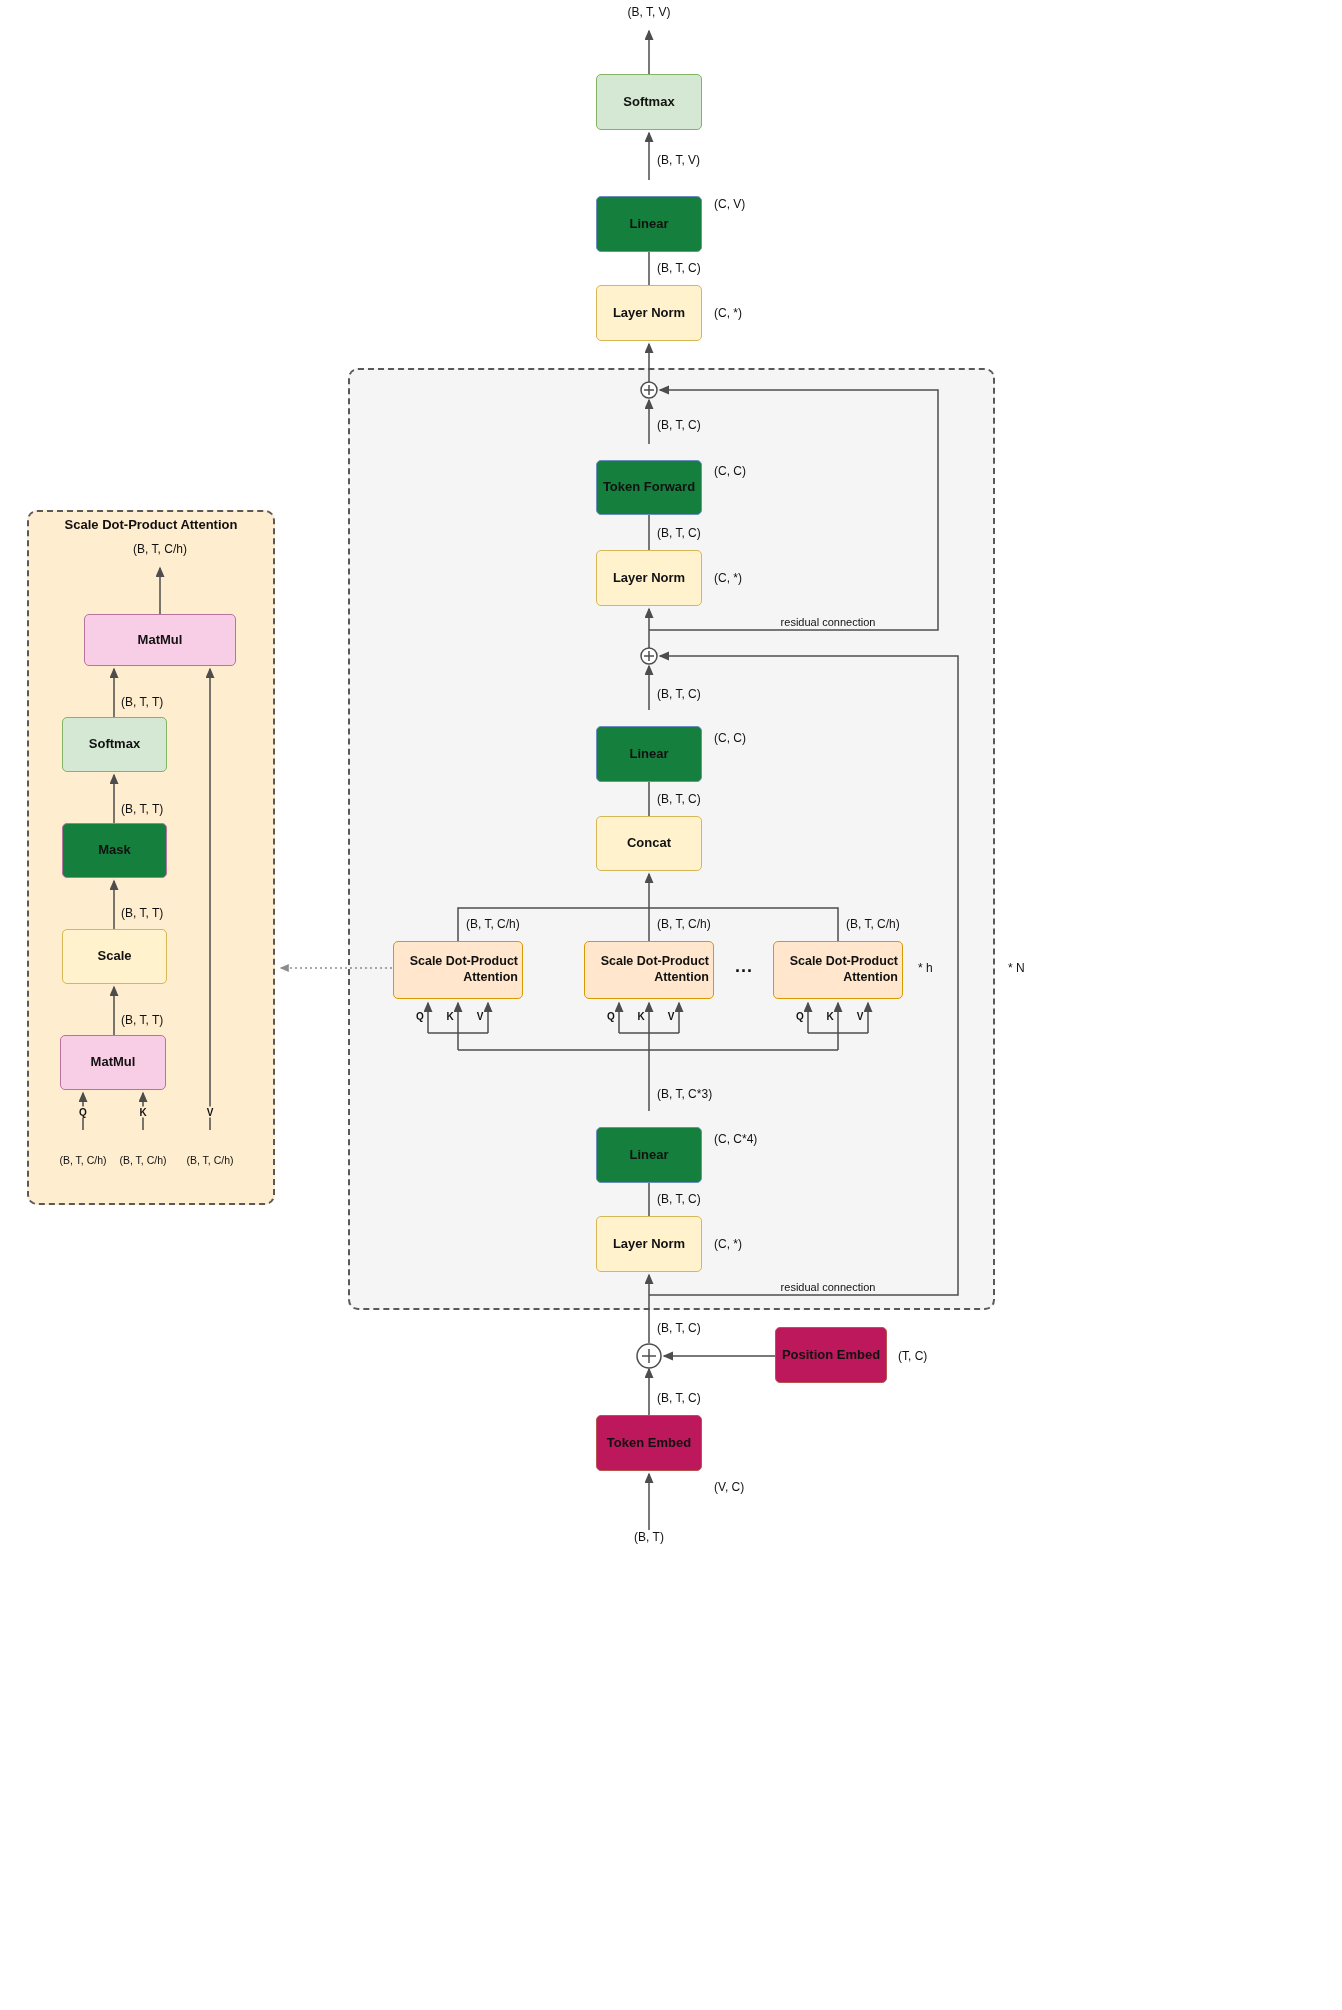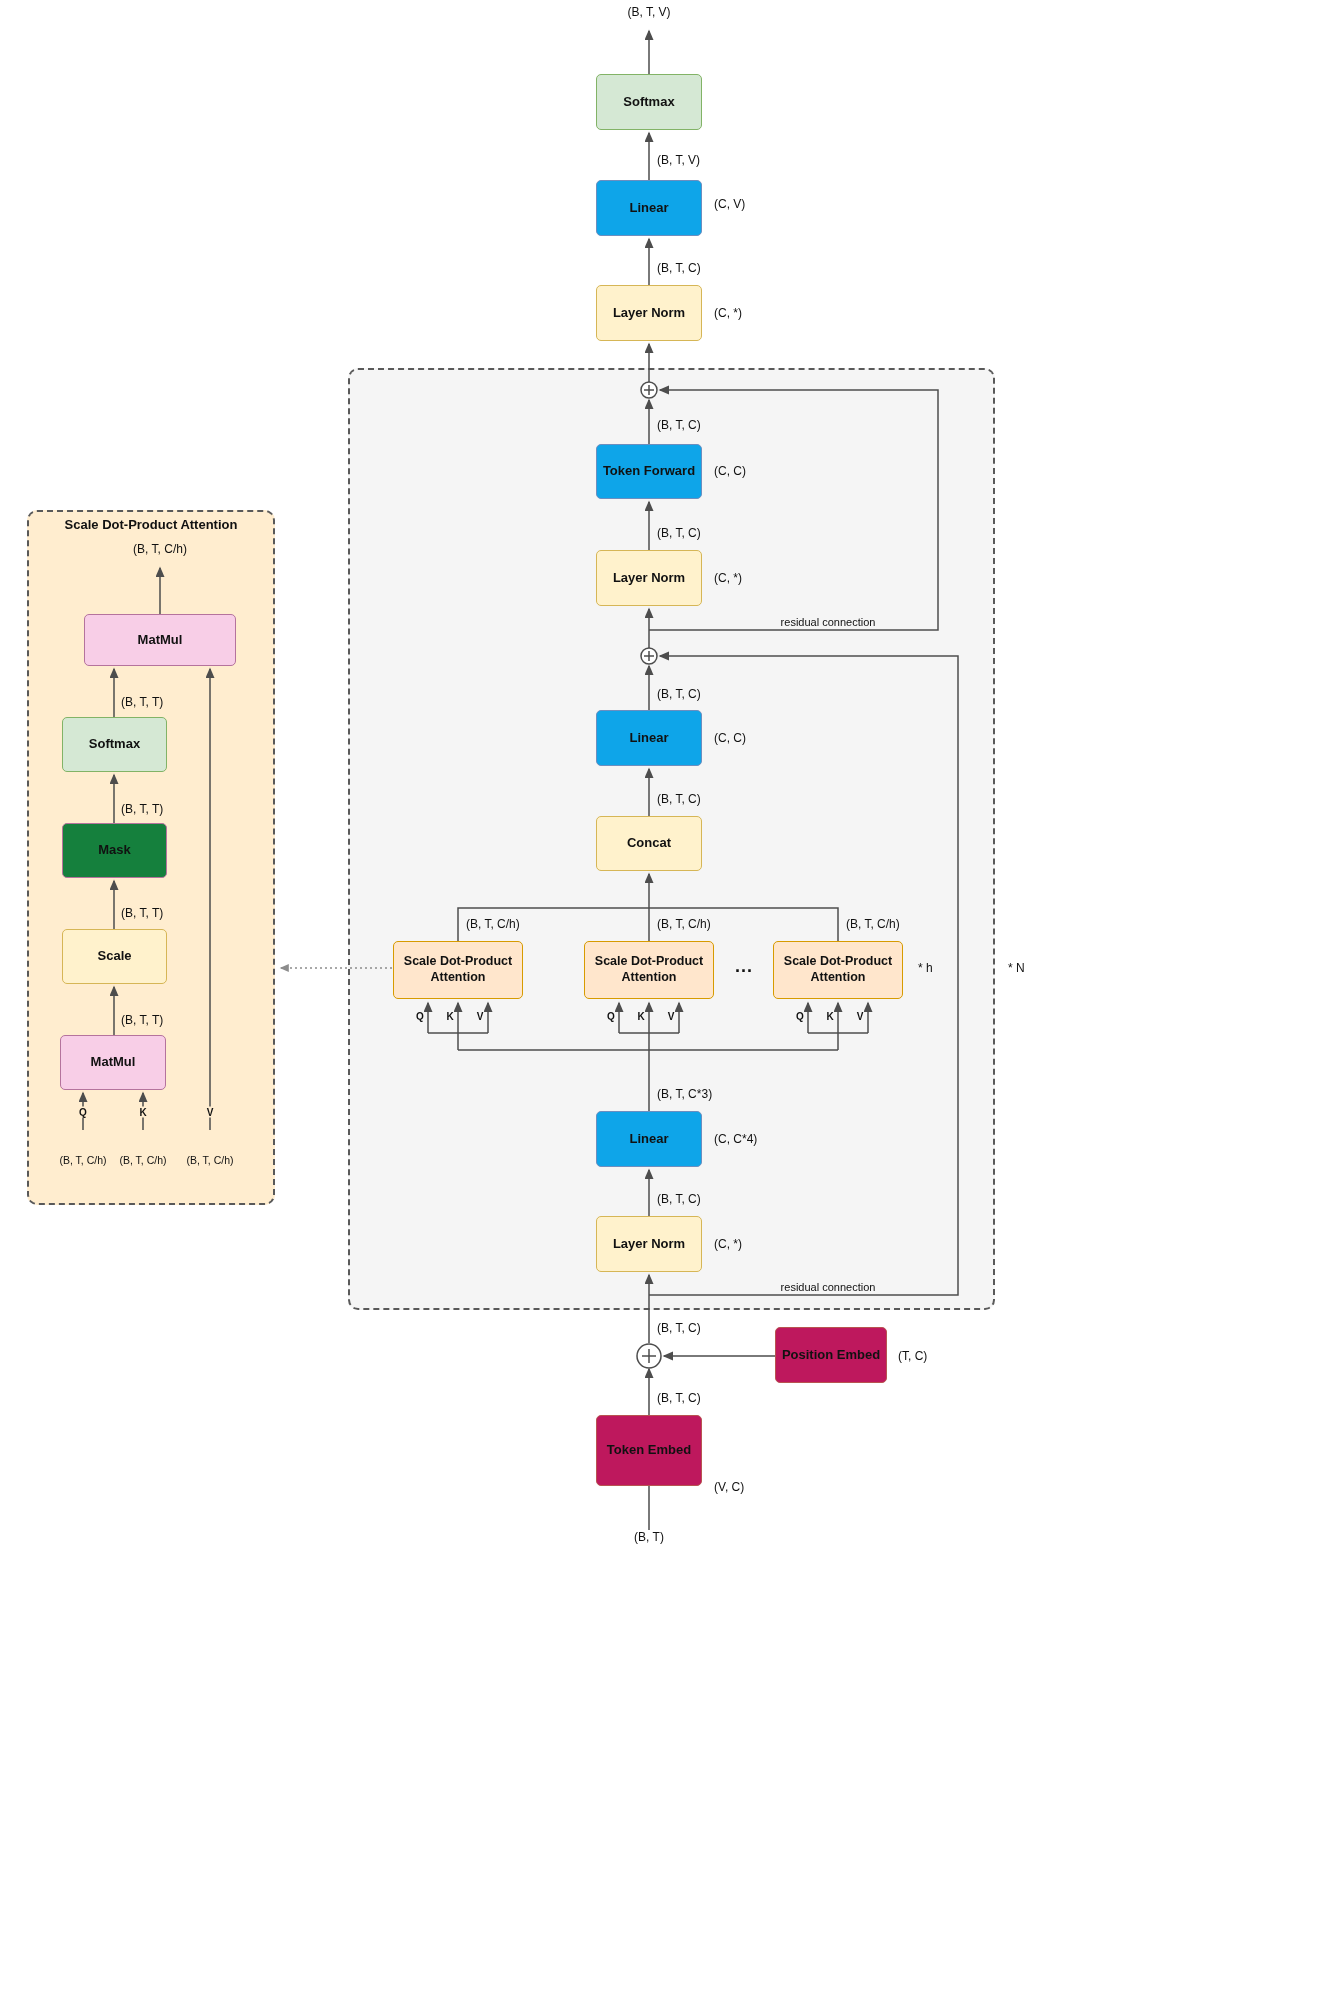--- a/index.html
+++ b/index.html
@@ -6,25 +6,25 @@
   .canvas{
     position:relative;width:1342px;height:2010px;background:#ffffff;
     font-family:"Liberation Sans",sans-serif;overflow:hidden;color:#111;
   }
   .container{position:absolute;border:2px dashed #595959;border-radius:10px;box-sizing:border-box;}
   .outer{left:348px;top:368px;width:647px;height:942px;background:#f5f5f5;}
   .detail{left:27px;top:510px;width:248px;height:695px;background:#ffedcf;}
   svg.lines{position:absolute;left:0;top:0;width:1342px;height:2010px;pointer-events:none;}
   .box{
     position:absolute;display:flex;align-items:center;justify-content:center;
-    text-align:center;font-weight:700;font-size:13px;color:#111;
+    text-align:right;font-weight:700;font-size:13px;color:#111;
     border:1px solid #999;border-radius:5px;line-height:1.25;box-sizing:border-box;padding:20px 4px;
   }
   .green{background:#d5e8d4;border-color:#82b366;}
-  .blue{background:#0ea5e9;border-color:#6c8ebf;}
+  .blue{background:#15803d;border-color:#6c8ebf;margin-top:16px;}
   .yellow{background:#fff2cc;border-color:#d6b656;}
   .tan{background:#ffe6cc;border-color:#d79b00;font-size:12.5px;}
   .red{background:#be185d;border-color:#b85450;}
   .magenta{background:#f8cee7;border-color:#b5739d;}
   .lightpink{background:#15803d;border-color:#b5739d;}
   .lbl{position:absolute;font-size:12px;color:#111;white-space:nowrap;}
   .c{transform:translate(-50%,-50%);}
   .l{transform:translateY(-50%);}
   .sm{font-size:11px;}
   .qkv{font-size:10px;font-weight:700;}
@@ -117,21 +117,21 @@
   <div class="box blue" style="left:596px;top:444px;width:106px;height:55px">Token Forward</div>
   <div class="box yellow" style="left:596px;top:550px;width:106px;height:56px">Layer Norm</div>
   <div class="box blue" style="left:596px;top:710px;width:106px;height:56px">Linear</div>
   <div class="box yellow" style="left:596px;top:816px;width:106px;height:55px">Concat</div>
   <div class="box tan" style="left:393px;top:941px;width:130px;height:58px">Scale Dot-Product Attention</div>
   <div class="box tan" style="left:584px;top:941px;width:130px;height:58px">Scale Dot-Product Attention</div>
   <div class="box tan" style="left:773px;top:941px;width:130px;height:58px">Scale Dot-Product Attention</div>
   <div class="box blue" style="left:596px;top:1111px;width:106px;height:56px">Linear</div>
   <div class="box yellow" style="left:596px;top:1216px;width:106px;height:56px">Layer Norm</div>
   <div class="box red" style="left:775px;top:1327px;width:112px;height:56px">Position Embed</div>
-  <div class="box red" style="left:596px;top:1415px;width:106px;height:71px">Token Embed</div>
+  <div class="box red" style="left:596px;top:1415px;width:106px;height:56px">Token Embed</div>
 
   <div class="box magenta" style="left:84px;top:614px;width:152px;height:52px">MatMul</div>
   <div class="box green" style="left:62px;top:717px;width:105px;height:55px">Softmax</div>
   <div class="box lightpink" style="left:62px;top:823px;width:105px;height:55px">Mask</div>
   <div class="box yellow" style="left:62px;top:929px;width:105px;height:55px">Scale</div>
   <div class="box magenta" style="left:60px;top:1035px;width:106px;height:55px">MatMul</div>
 
   <div class="lbl c" style="left:649px;top:12px">(B, T, V)</div>
   <div class="lbl l" style="left:657px;top:160px">(B, T, V)</div>
   <div class="lbl l" style="left:714px;top:204px">(C, V)</div>

